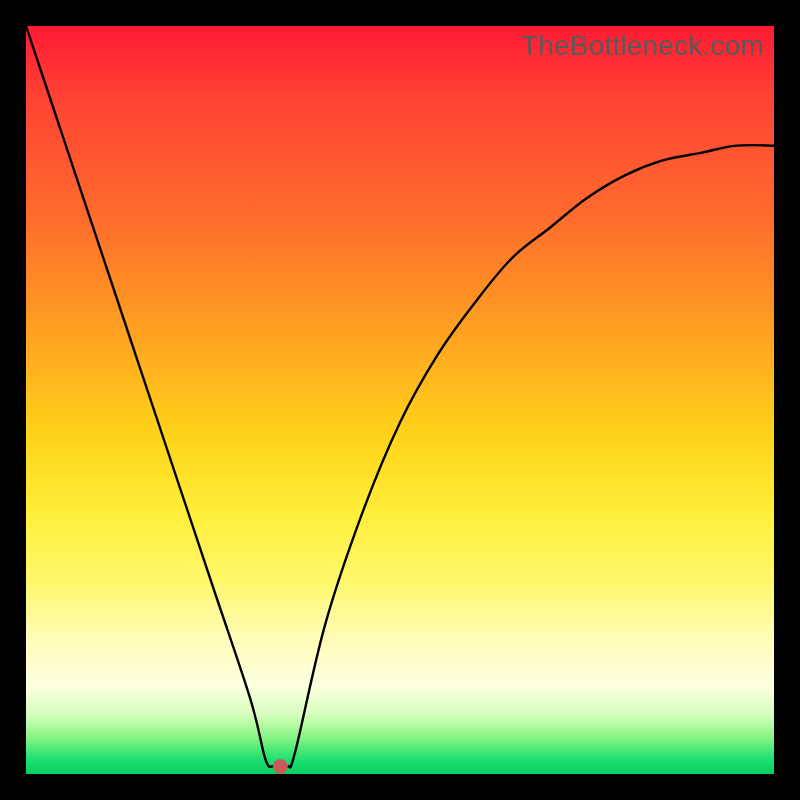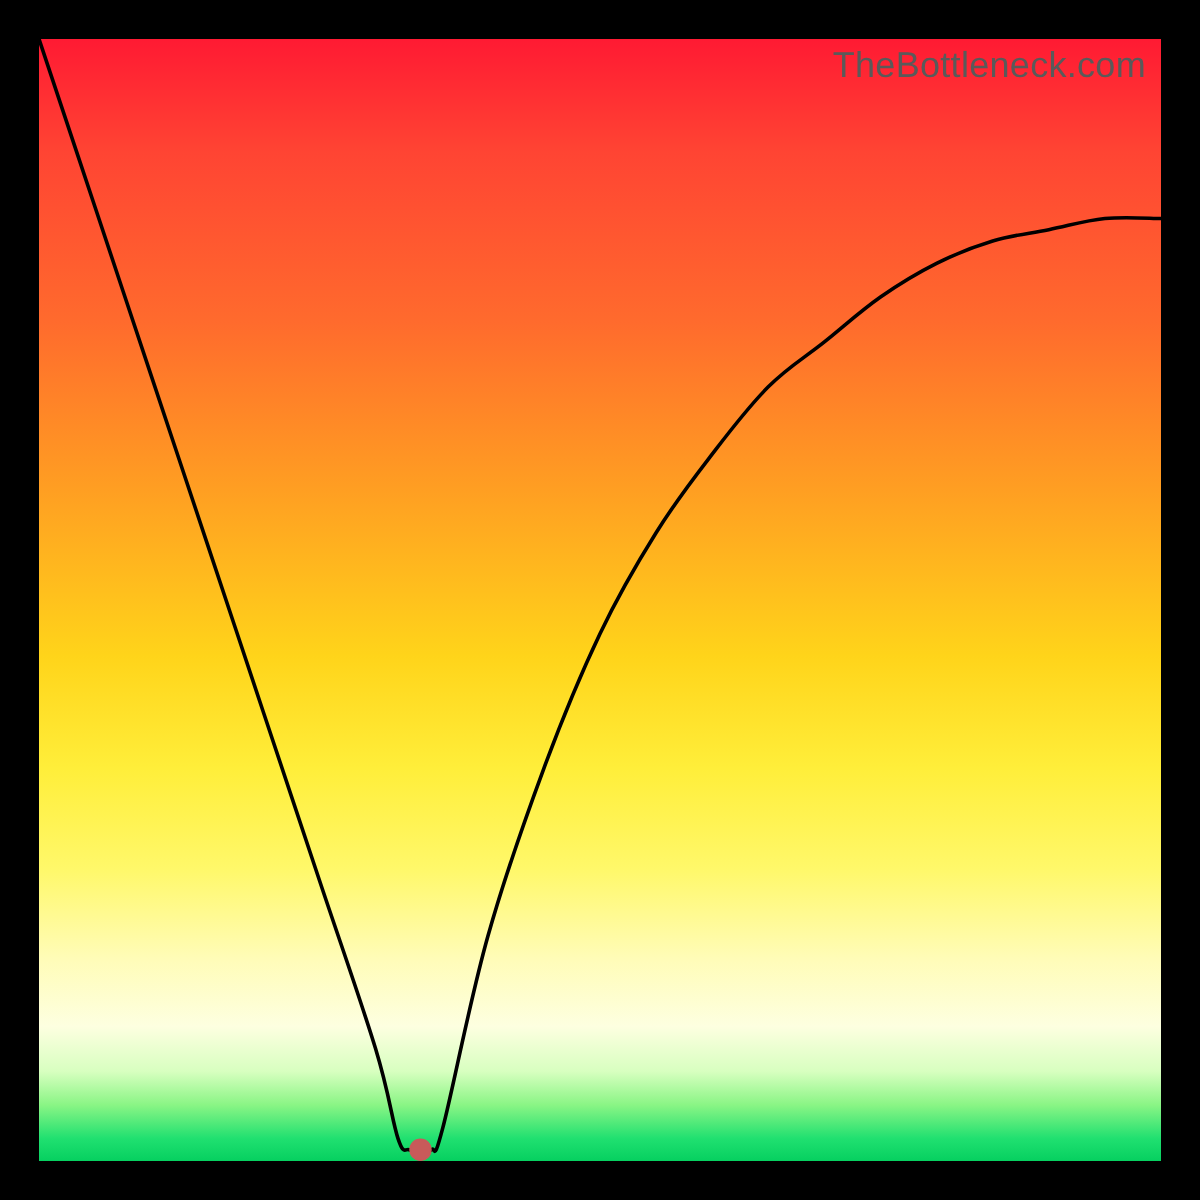--- a/index.html
+++ b/index.html
@@ -31,21 +31,21 @@
       #20e070 98%,
       #06d060 100%
     );
   }
   .watermark {
     position: absolute;
     top: 4px;
     right: 10px;
     color: #5a5a5a;
     font-family: Arial, Helvetica, sans-serif;
-    font-size: 24px;
+    font-size: 28px;
     font-weight: 500;
     letter-spacing: 0.2px;
     z-index: 5;
   }
   svg.curve {
     position: absolute;
     left: 0; top: 0;
     width: 100%;
     height: 100%;
   }

